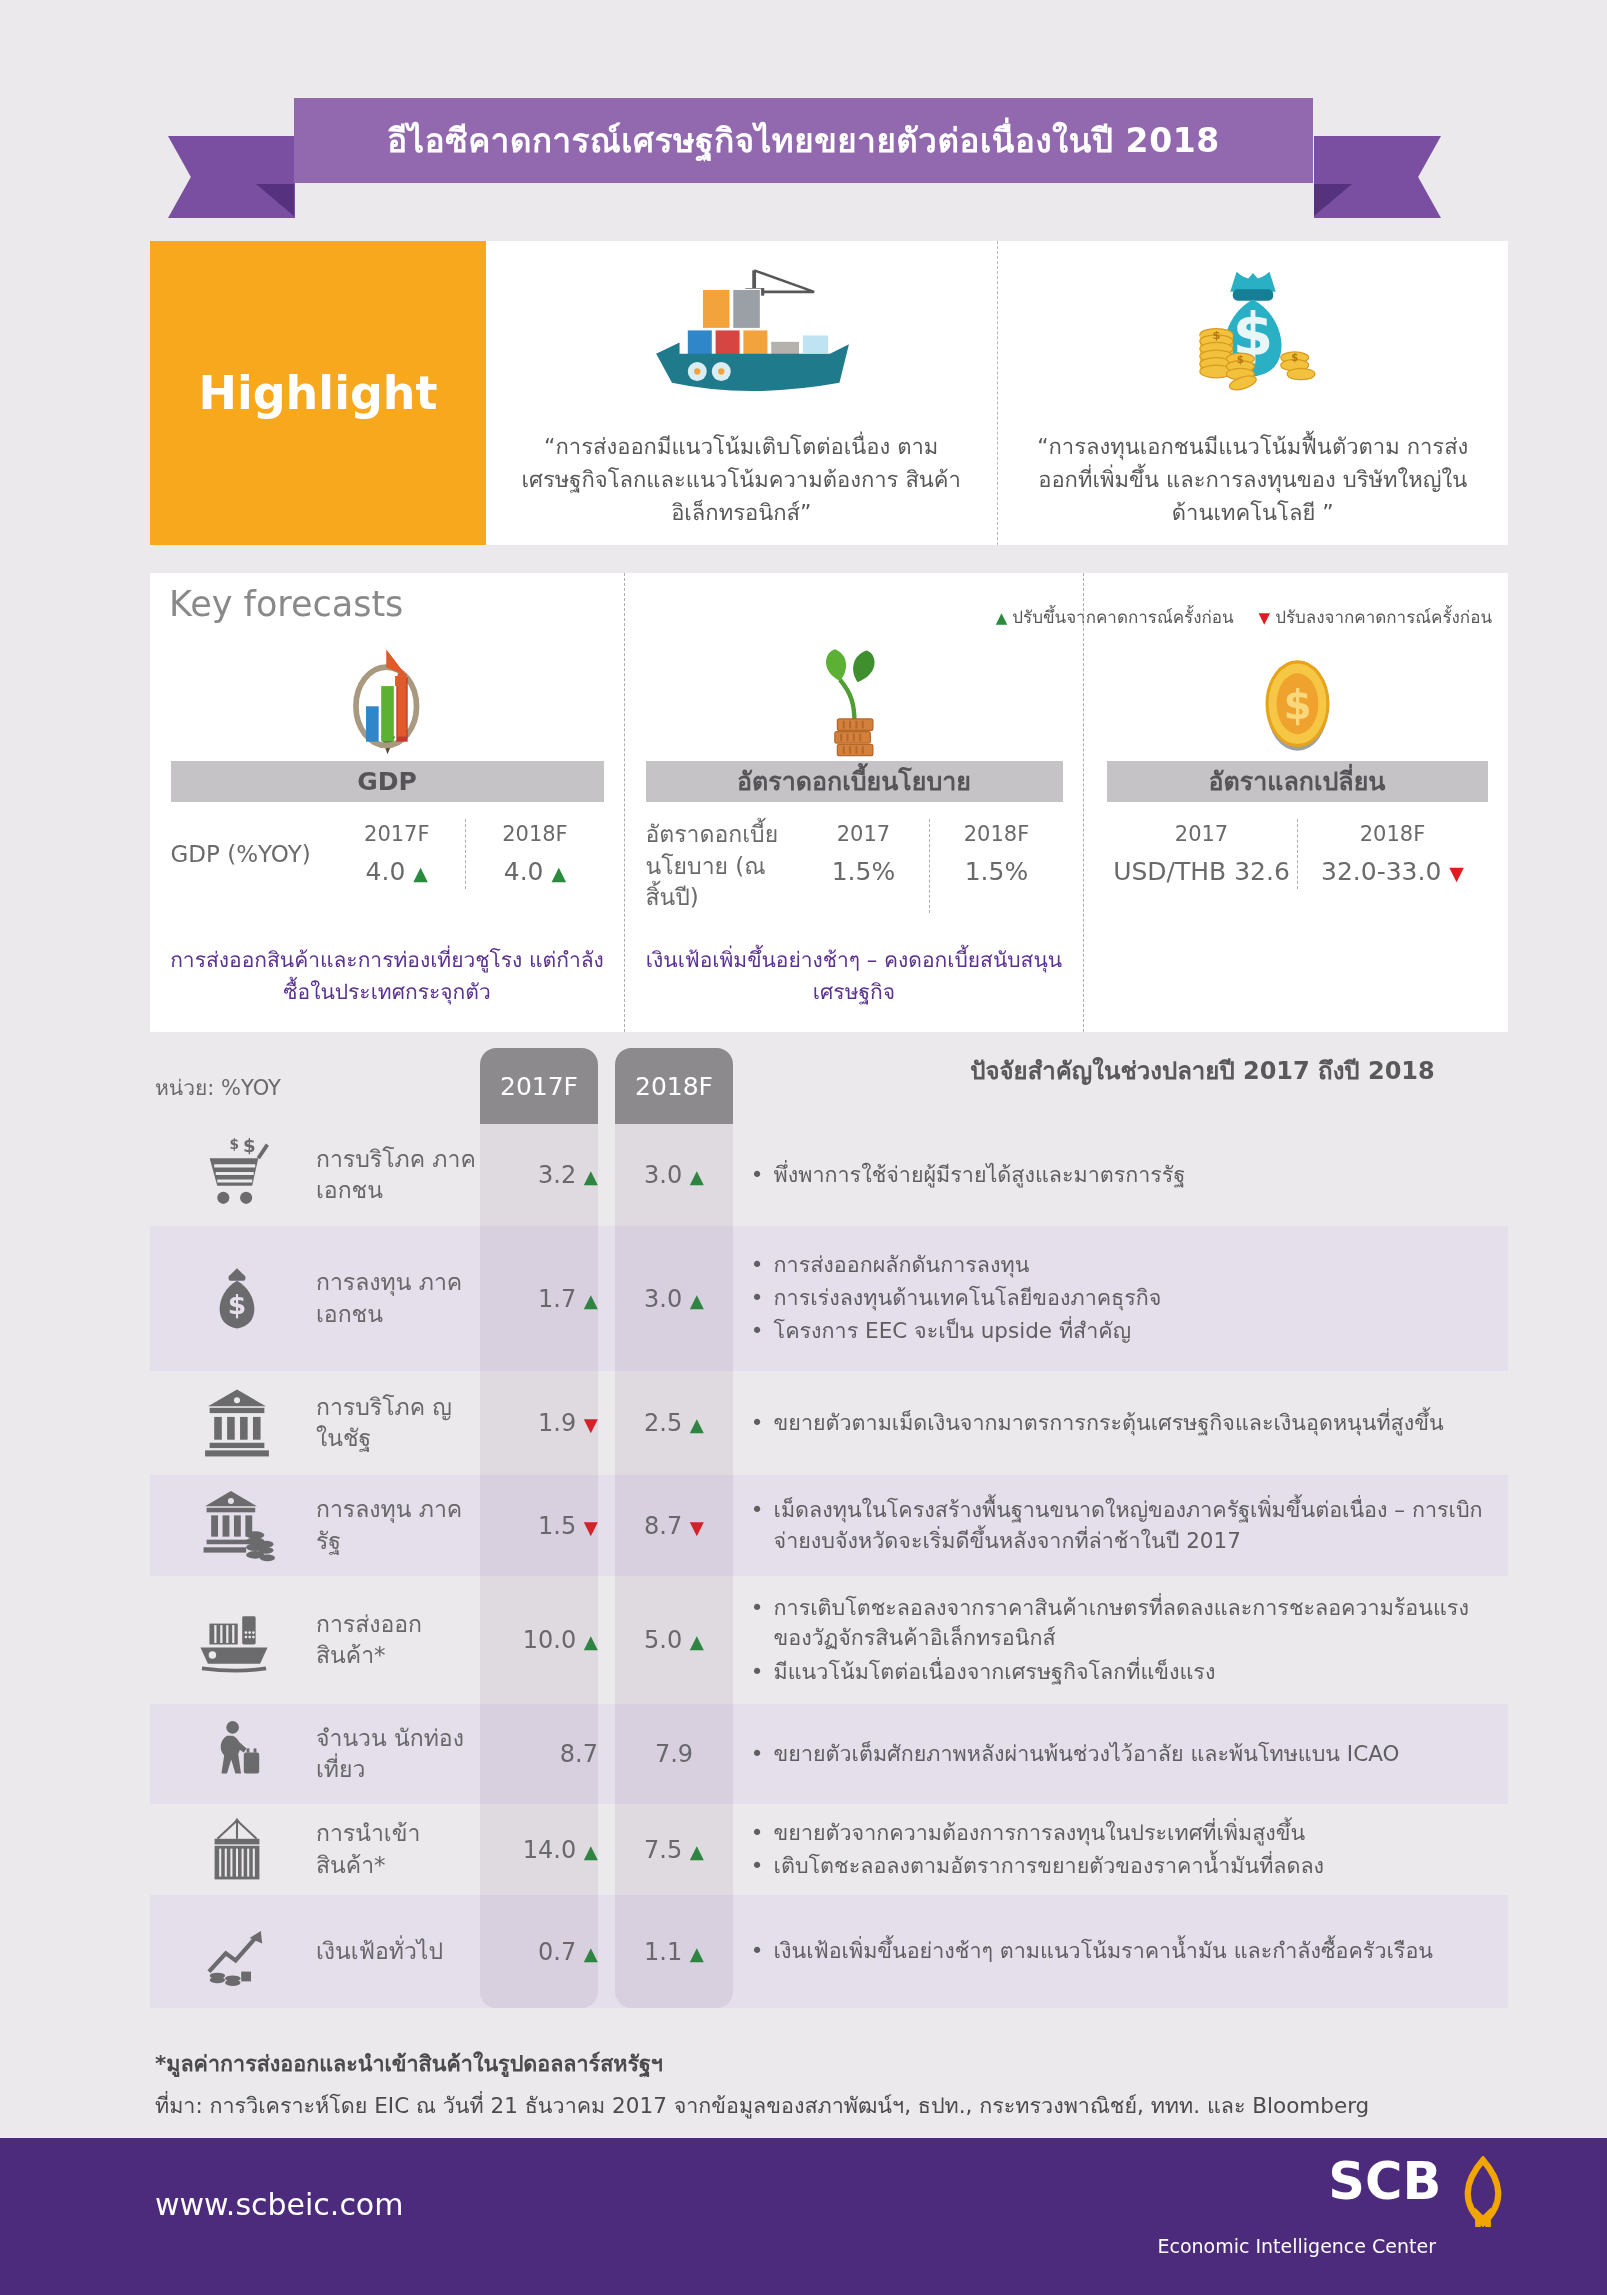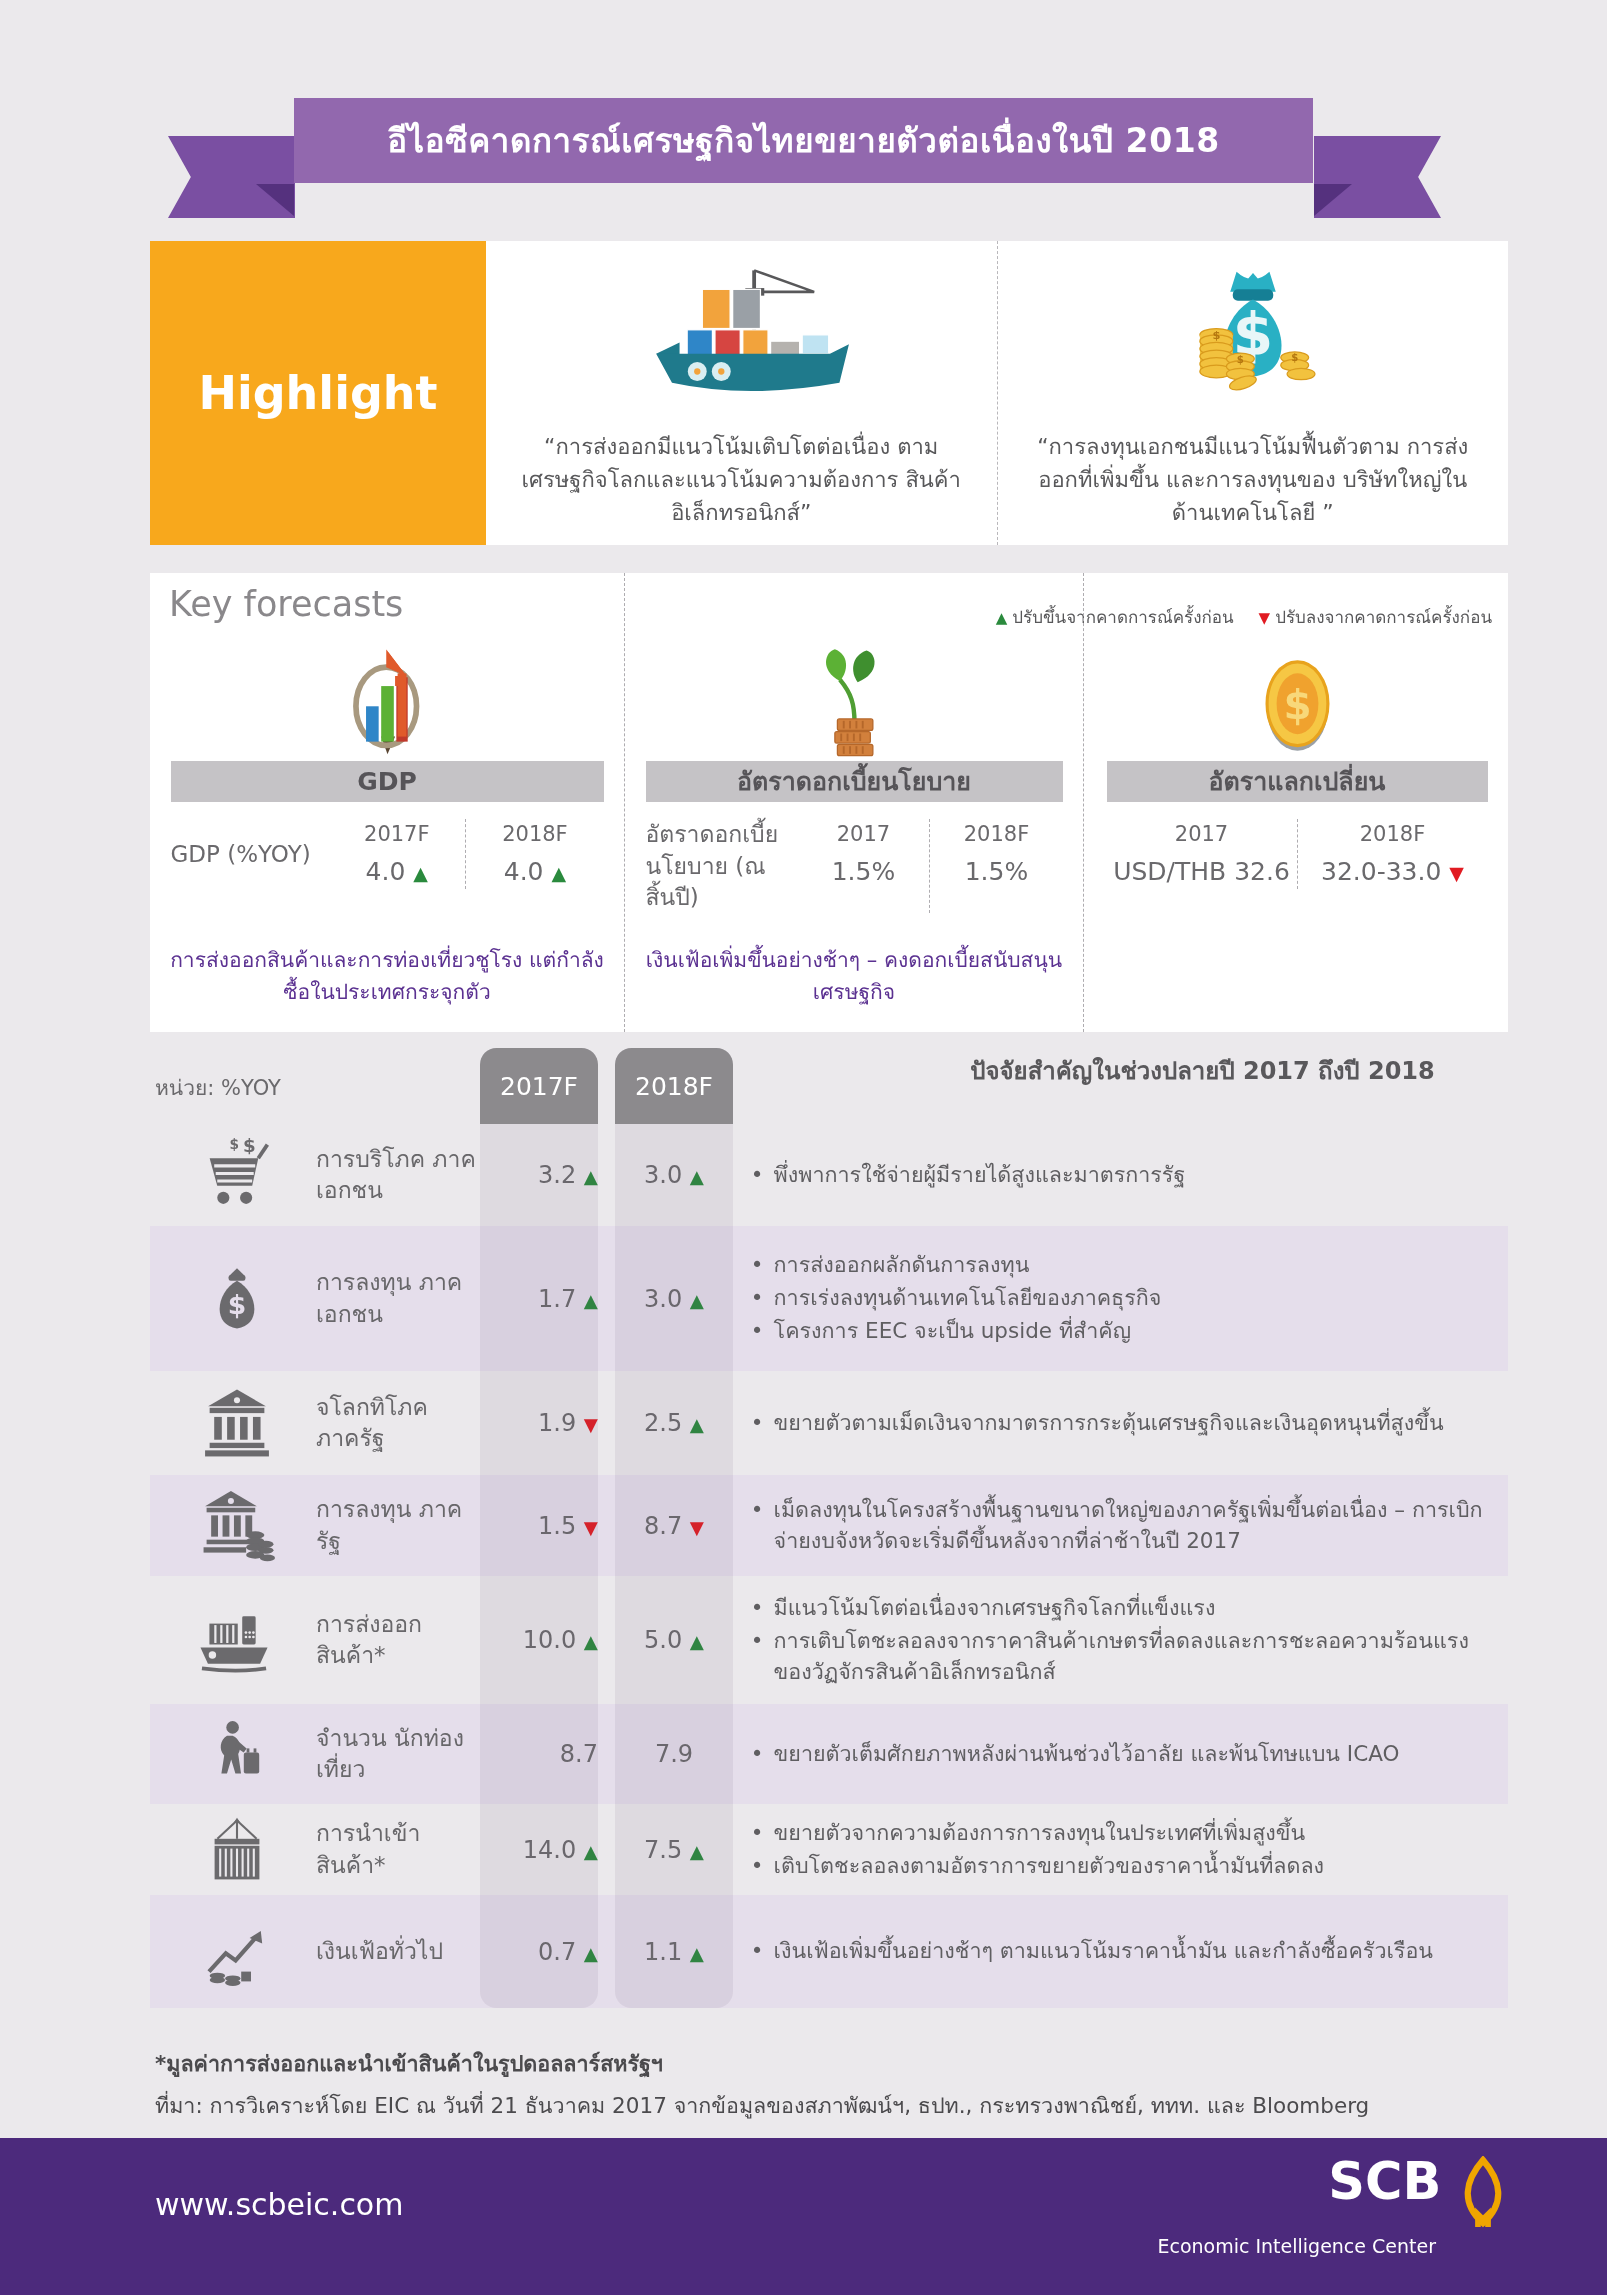--- a/index.html
+++ b/index.html
@@ -322,21 +322,21 @@
           <circle cx="50" cy="20" r="4" fill="#ebe9ec"></circle>
           <rect x="14" y="30" width="72" height="7"></rect>
           <rect x="20" y="42" width="10" height="30"></rect>
             <rect x="37" y="42" width="10" height="30"></rect>
             <rect x="54" y="42" width="10" height="30"></rect>
             <rect x="71" y="42" width="10" height="30"></rect>
           <rect x="14" y="76" width="72" height="7"></rect>
           <rect x="8" y="86" width="84" height="8"></rect>
         </svg>
       </span>
-      <div class="t-label">จโลกทิโภค ภาครัฐ</div>
+      <div class="t-label">การบริโภค ญในชัฐ</div>
       <div class="t-v17"><span>1.9</span> <span class="tri tri-down">▼</span></div>
       <div class="t-v18"><span>2.5</span> <span class="tri tri-up">▲</span></div>
       <ul class="t-bullets">
         <li>ขยายตัวตามเม็ดเงินจากมาตรการกระตุ้นเศรษฐกิจและเงินอุดหนุนที่สูงขึ้น</li>
       </ul>
     </div>
 
     <div class="t-row purple" style="height:101px">
       <span class="t-icon gray-ic">
         <svg width="76" height="76" viewBox="0 0 100 100" fill="currentColor">
@@ -389,22 +389,22 @@
             </g>
           <path d="M6 60 L96 60 L86 82 L16 82 Z"></path>
           <circle cx="22" cy="70" r="5" fill="#ebe9ec"></circle>
           <path d="M8 88 Q55 94 94 88" fill="none" stroke="currentColor" stroke-width="5"></path>
         </svg>
       </span>
       <div class="t-label">การส่งออก สินค้า*</div>
       <div class="t-v17"><span>10.0</span> <span class="tri tri-up">▲</span></div>
       <div class="t-v18"><span>5.0</span> <span class="tri tri-up">▲</span></div>
       <ul class="t-bullets">
+        <li>การเติบโตชะลอลงจากราคาสินค้าเกษตรที่ลดลงและการชะลอความร้อนแรงของวัฏจักรสินค้าอิเล็กทรอนิกส์</li>
         <li>มีแนวโน้มโตต่อเนื่องจากเศรษฐกิจโลกที่แข็งแรง</li>
-        <li>การเติบโตชะลอลงจากราคาสินค้าเกษตรที่ลดลงและการชะลอความร้อนแรงของวัฏจักรสินค้าอิเล็กทรอนิกส์</li>
       </ul>
     </div>
 
     <div class="t-row purple" style="height:100px">
       <span class="t-icon gray-ic">
         <svg width="63" height="76" viewBox="0 0 90 100" fill="currentColor">
           <circle cx="38" cy="12" r="9"></circle>
           <path d="M30 24 C20 30 18 44 26 52 L22 78 L30 78 L36 58 L42 78 L50 78 L46 50 C52 40 48 28 38 24 Z"></path>
           <path d="M44 30 L58 42 L54 48 L42 40 Z"></path>
           <rect x="54" y="48" width="22" height="30" rx="3"></rect>

